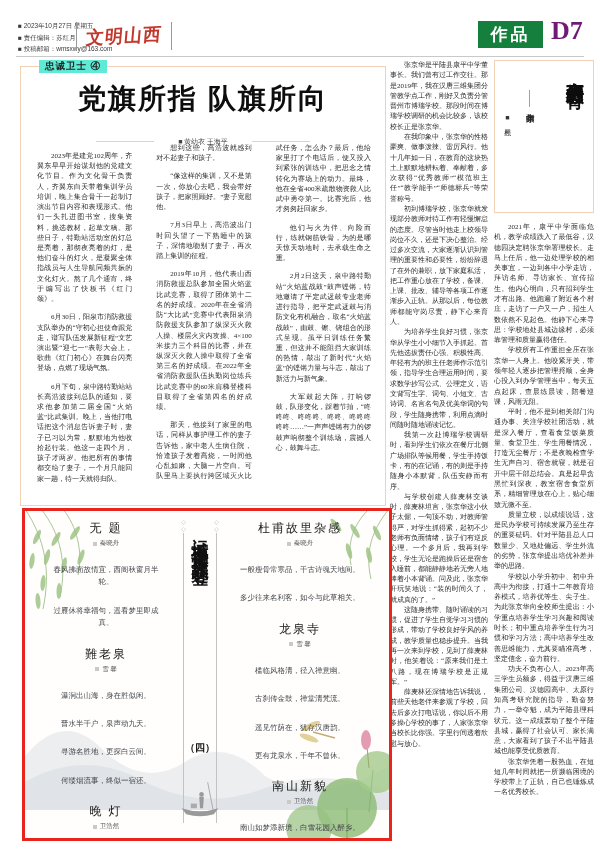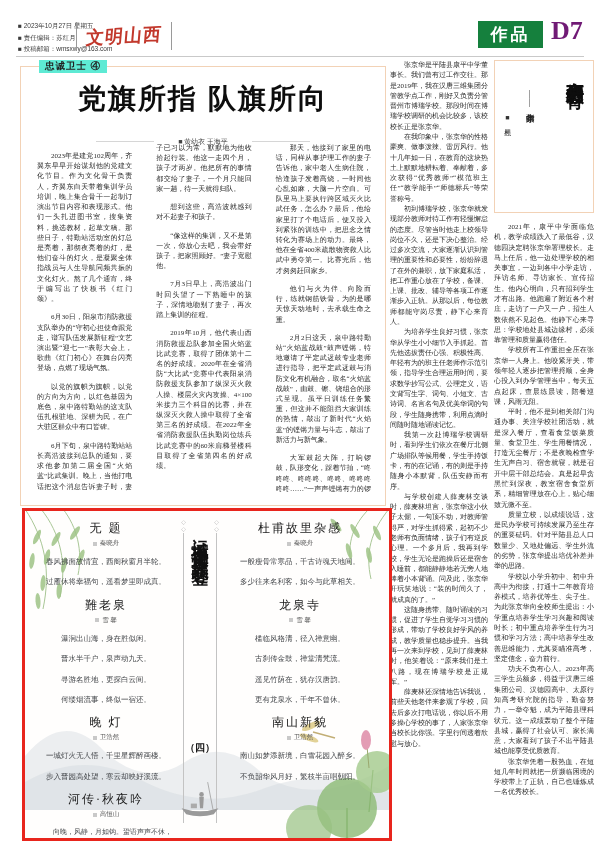--- a/index.html
+++ b/index.html
@@ -54,21 +54,21 @@
   .deco{position:absolute;z-index:1;pointer-events:none;}
   .poem-col{position:absolute;top:9px;z-index:2;}
   .poem-col.left{left:6px;width:150px;}
   .poem-col.right{left:196px;width:158px;}
   .poem{margin-bottom:8px;text-align:center;}
   .poem-title{font-size:12px;font-weight:normal;letter-spacing:2px;color:#1a1a1a;
               font-family:"Liberation Serif","DejaVu Serif",serif;}
   .poem-author{font-size:6.5px;color:#555;margin:2px 0 3px;}
   .poem-author .sq{display:inline-block;width:4px;height:4px;background:#c9c9c9;margin-right:3px;vertical-align:middle;}
   .poem-lines{font-size:7.5px;line-height:1.65;color:#44474b;}
-  .poem-lines p{margin:8px;}
+  .poem-lines p{margin:16px;}
   .form-ci{text-align:left;}
   .form-ci .poem-title,.form-ci .poem-author{text-align:center;}
   .form-ci .poem-lines{font-size:7px;}
   .form-ci .poem-lines p{text-indent:2em;}
 
   .center-strip{position:absolute;left:155px;top:6px;width:40px;height:312px;z-index:2;}
   .strip-line{position:absolute;top:16px;bottom:6px;width:1px;background:#c3c3c3;}
   .strip-line.l{left:3px;} .strip-line.r{right:3px;}
   .strip-diamonds{position:absolute;top:2px;font-size:6px;color:#b5b5b5;line-height:1.1;width:7px;text-align:center;}
   .strip-diamonds.l{left:0;} .strip-diamonds.r{right:0;}
@@ -102,21 +102,20 @@
     <div class="byline">
       <span class="rule"></span>
       <span>■ 黄幼衣  王海平</span>
       <span class="rule"></span>
     </div>
     <div class="cols">
       <div>
 
       <p class="para">2023年是建党102周年，齐翼东早早开始谋划他的党建文化节目。作为文化骨干负责人，齐翼东白天带着集训学员培训，晚上集合骨干一起制订演出节目内容和表现形式。他们一头扎进图书室，搜集资料，挑选教材，起草文稿。那些日子，特勤站活动室的灯总是亮着，那彻夜亮着的灯，是他们奋斗的灯火，是凝聚全体指战员与人生导航同频共振的文化灯火。熬了几个通宵，终于编写出了快板书《红门颂》。</p>
           <p class="para">6月30日，阳泉市消防救援支队举办的“守初心担使命跟党走，谱写队伍发展新征程”文艺演出暨“迎七一”表彰大会上，歌曲《红门初心》在舞台闪亮登场，点燃了现场气氛。</p>
-          <p class="para">以党的旗帜为旗帜，以党的方向为方向，以红色基因为底色，泉中路特勤站的这支队伍扎根驻地、深耕为民，在广大驻区群众中有口皆碑。</p>
           <p class="para">6月下旬，泉中路特勤站站长高浩波接到总队的通知，要求他参加第二届全国“火焰蓝”比武集训。晚上，当他打电话把这个消息告诉妻子时，妻子已习以为常，默默地为他收拾起行装。他这一走四个月，孩子才两岁。他把所有的事情都交给了妻子，一个月只能回家一趟，待一天就得归队。</p>
           <p class="para">想到这些，高浩波就感到对不起妻子和孩子。</p>
           <p class="para">“像这样的集训，又不是第一次，你放心去吧，我会带好孩子，把家照顾好。”妻子宽慰他。</p>
           <p class="para">7月3日早上，高浩波出门时回头望了一下熟睡中的孩子，深情地吻别了妻子，再次踏上集训的征程。</p>
           <p class="para">2019年10月，他代表山西消防救援总队参加全国火焰蓝比武竞赛，取得了团体第十二名的好成绩。2020年在全省消防“大比武”竞赛中代表阳泉消防救援支队参加了纵深灭火救人操、楼层火灾内攻操、4×100米接力三个科目的比赛，并在纵深灭火救人操中取得了全省第三名的好成绩。在2022年全省消防救援队伍执勤岗位练兵比武竞赛中的60米肩梯登楼科目取得了全省第四名的好成绩。</p>
           <p class="para">那天，他接到了家里的电话，同样从事护理工作的妻子告诉他，家中老人生病住院，恰逢孩子发着高烧，一时间他心乱如麻，大脑一片空白。可队里马上要执行跨区域灭火比武任务，怎么办？最后，他给家里打了个电话后，便又投入到紧张的训练中，把思念之情转化为赛场上的动力。最终，他在全省400米疏散物资救人比武中勇夺第一。比赛完后，他才匆匆赶回家乡。</p>
           <p class="para">他们与火为伴、向险而行，练就钢筋铁骨，为的是哪天惊天动地时，去承载生命之重。</p>
           <p class="para">2月2日这天，泉中路特勤站“火焰蓝战鼓”鼓声铿锵，特地邀请了平定武迓鼓专业老师进行指导，把平定武迓鼓与消防文化有机融合，取名“火焰蓝战鼓”，由鼓、镲、铙组合的形式呈现。虽平日训练任务繁重，但这并不能阻挡大家训练的热情，敲出了新时代“火焰蓝”的铿锵力量与斗志，敲出了新活力与新气象。</p>
           <p class="para">大军鼓起大阵，打响锣鼓，队形变化，踩着节拍，“咚咚咚、咚咚咚、咚咚、咚咚咚咚咚……”一声声铿锵有力的锣鼓声响彻整个训练场，震撼人心，鼓舞斗志。</p>
         </div>

